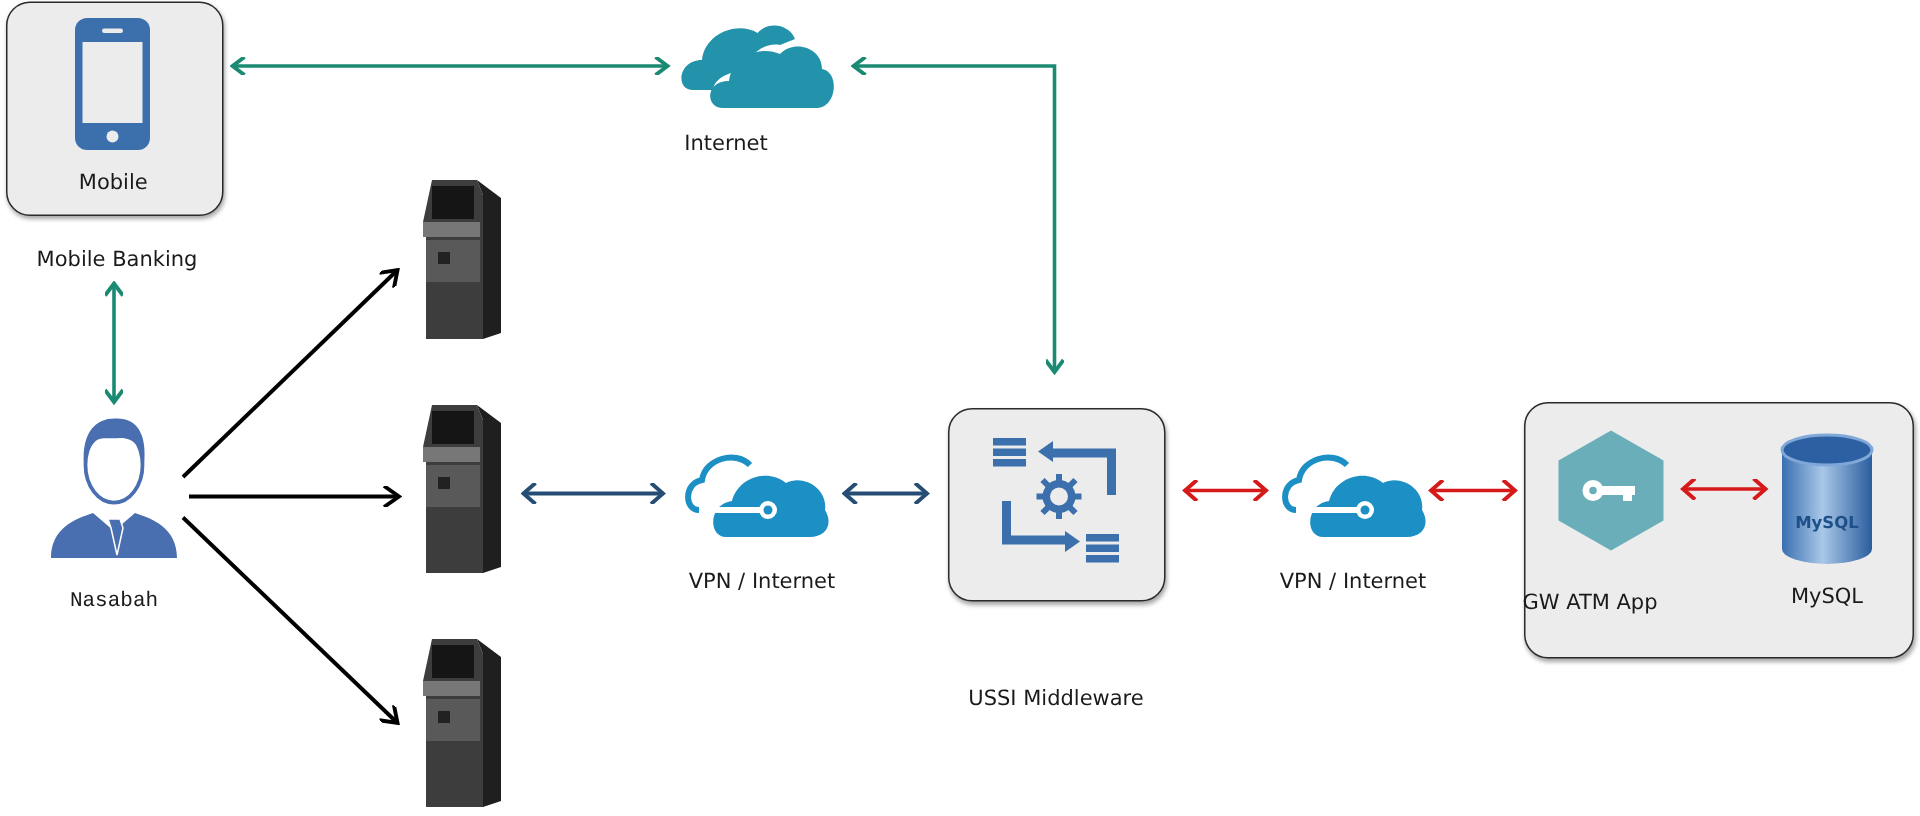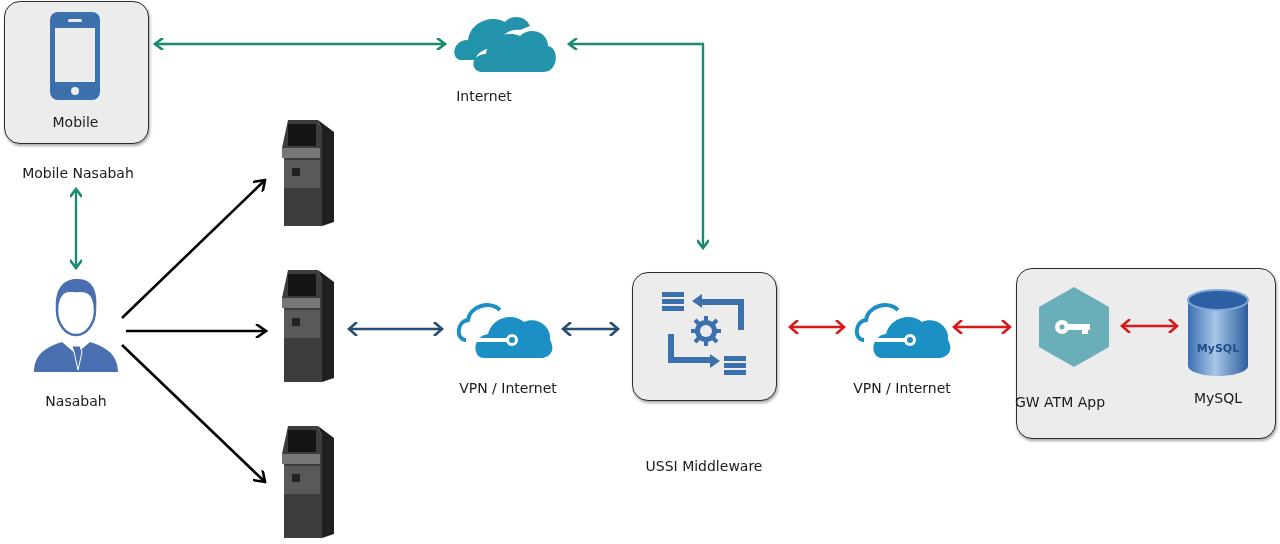--- a/index.html
+++ b/index.html
@@ -141,20 +141,20 @@
   </g>
 
   <g>
     <path d="M1188,300 L1188,366 A30,10 0 0 0 1248,366 L1248,300 Z" fill="url(#dbGrad)"></path>
     <ellipse cx="1218" cy="300" rx="30" ry="10" fill="#2d5fa3" stroke="#7fa8d8" stroke-width="2"></ellipse>
     <text x="1218" y="352" text-anchor="middle" font-family="DejaVu Sans, sans-serif" font-size="11" font-weight="bold" fill="#1d4f88">MySQL</text>
   </g>
 </svg>
 
 <div class="label" style="left:4px;top:114px;width:143px;">Mobile</div>
-<div class="label" style="left:0px;top:165px;width:156px;">Mobile Nasabah</div>
+<div class="label" style="left:0px;top:165px;width:156px;">Mobile Banking</div>
 <div class="label" style="left:424px;top:88px;width:120px;">Internet</div>
-<div class="label" style="left:16px;top:393px;width:120px;">Nasabah</div>
+<div class="label" style="left:16px;top:393px;width:120px;font-family:Liberation Mono, monospace;">Nasabah</div>
 <div class="label" style="left:438px;top:380px;width:140px;">VPN / Internet</div>
 <div class="label" style="left:624px;top:418px;width:160px;margin-top:40px;">USSI Middleware</div>
 <div class="label" style="left:832px;top:380px;width:140px;">VPN / Internet</div>
 <div class="label" style="left:1000px;top:394px;width:120px;">GW ATM App</div>
 <div class="label" style="left:1168px;top:390px;width:100px;">MySQL</div>
 
 </body></html>

